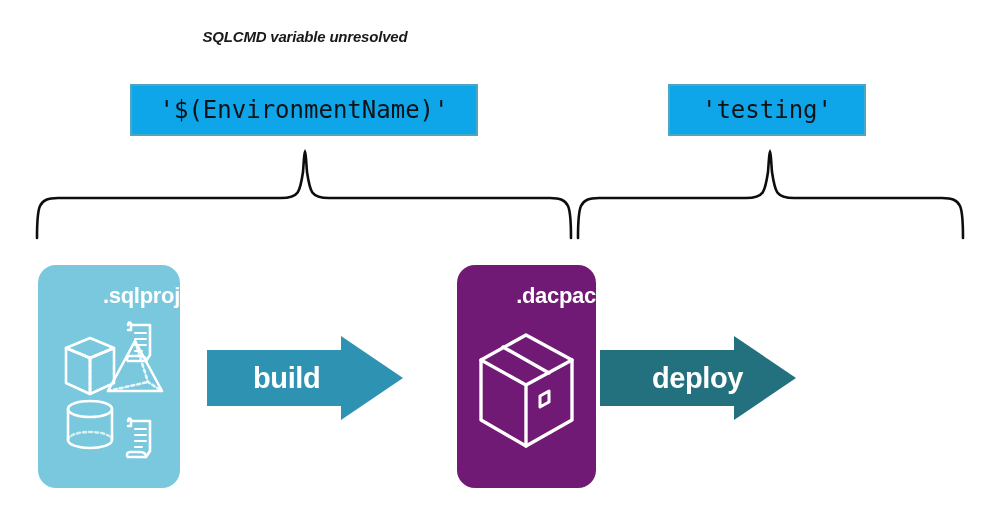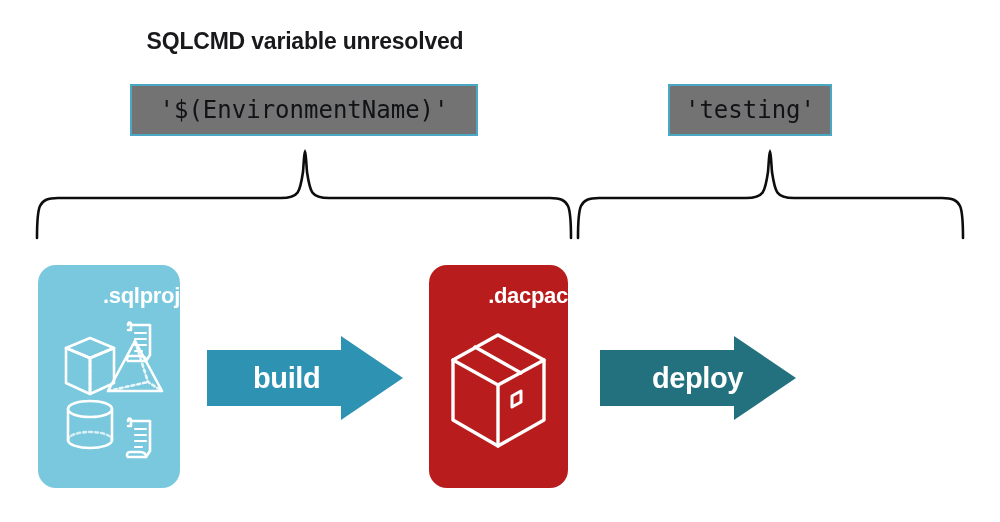--- a/index.html
+++ b/index.html
@@ -16,45 +16,46 @@
     height: 522px;
     background: #ffffff;
     overflow: hidden;
   }
 
   
   .heading {
     position: absolute;
     font-family: "Liberation Sans", sans-serif;
     font-weight: bold;
-    font-size: 23px;
+    font-size: 15px;
     color: #19191c;
     text-align: center;
     white-space: nowrap;
     letter-spacing: -0.2px;
+    font-style: italic;
   }
   #heading-left  { left: 120px; top: 28px; width: 370px; }
   #heading-right { left: 637px; top: 28px; width: 260px; }
 
   
   .code-box {
     position: absolute;
     box-sizing: border-box;
     border: 2px solid #4AA8C4;
-    background: #737373;
+    background: #0ea5e9;
     display: flex;
     align-items: center;
     justify-content: center;
     font-family: "DejaVu Sans Mono", "Liberation Mono", monospace;
     font-size: 24px;
     color: #111215;
     letter-spacing: 0px;
   }
   #code-box-left  { left: 130px; top: 84px; width: 348px; height: 52px; }
-  #code-box-right { left: 668px; top: 84px; width: 164px; height: 52px; }
+  #code-box-right { left: 668px; top: 84px; width: 198px; height: 52px; }
 
   
   .brace-svg {
     position: absolute;
     left: 0;
     top: 0;
     width: 1000px;
     height: 522px;
     pointer-events: none;
   }
@@ -179,21 +180,21 @@
           <path d="M 4,4 C 4,0.8 7,0.8 7,4 L 7,9 L 4,9"></path>
           <path d="M 7,4 L 26,4 L 26,34 L 22,40 L 6,40"></path>
           <path d="M 22,40 C 22,36 19,35 16,35 L 6,35 C 3,35 2,38 4,40"></path>
           <path d="M 11,12 L 22,12 M 11,18 L 22,18 M 11,24 L 22,24 M 11,30 L 18,30" stroke-width="2.1"></path>
         </g>
       </g>
     </svg>
     <div class="stage-label" style="top:18px;">.sqlproj</div>
   </div>
 
-  <div class="stage-box" id="stage-dacpac" style="background:#b91c1c;">
+  <div class="stage-box" id="stage-dacpac" style="background:#701a75;margin-left:28px;">
     <svg class="stage-icon" viewBox="0 0 139 223">
       <g fill="none" stroke="#ffffff" stroke-width="3.4" stroke-linejoin="round" stroke-linecap="round">
 
         <path d="M 24,95 L 69,70 L 115,95 L 115,155 L 69,181 L 24,155 Z"></path>
 
         <path d="M 24,95 L 69,120 L 115,95"></path>
         <path d="M 69,120 L 69,181"></path>
 
         <path d="M 46,82 L 92,108"></path>
 

